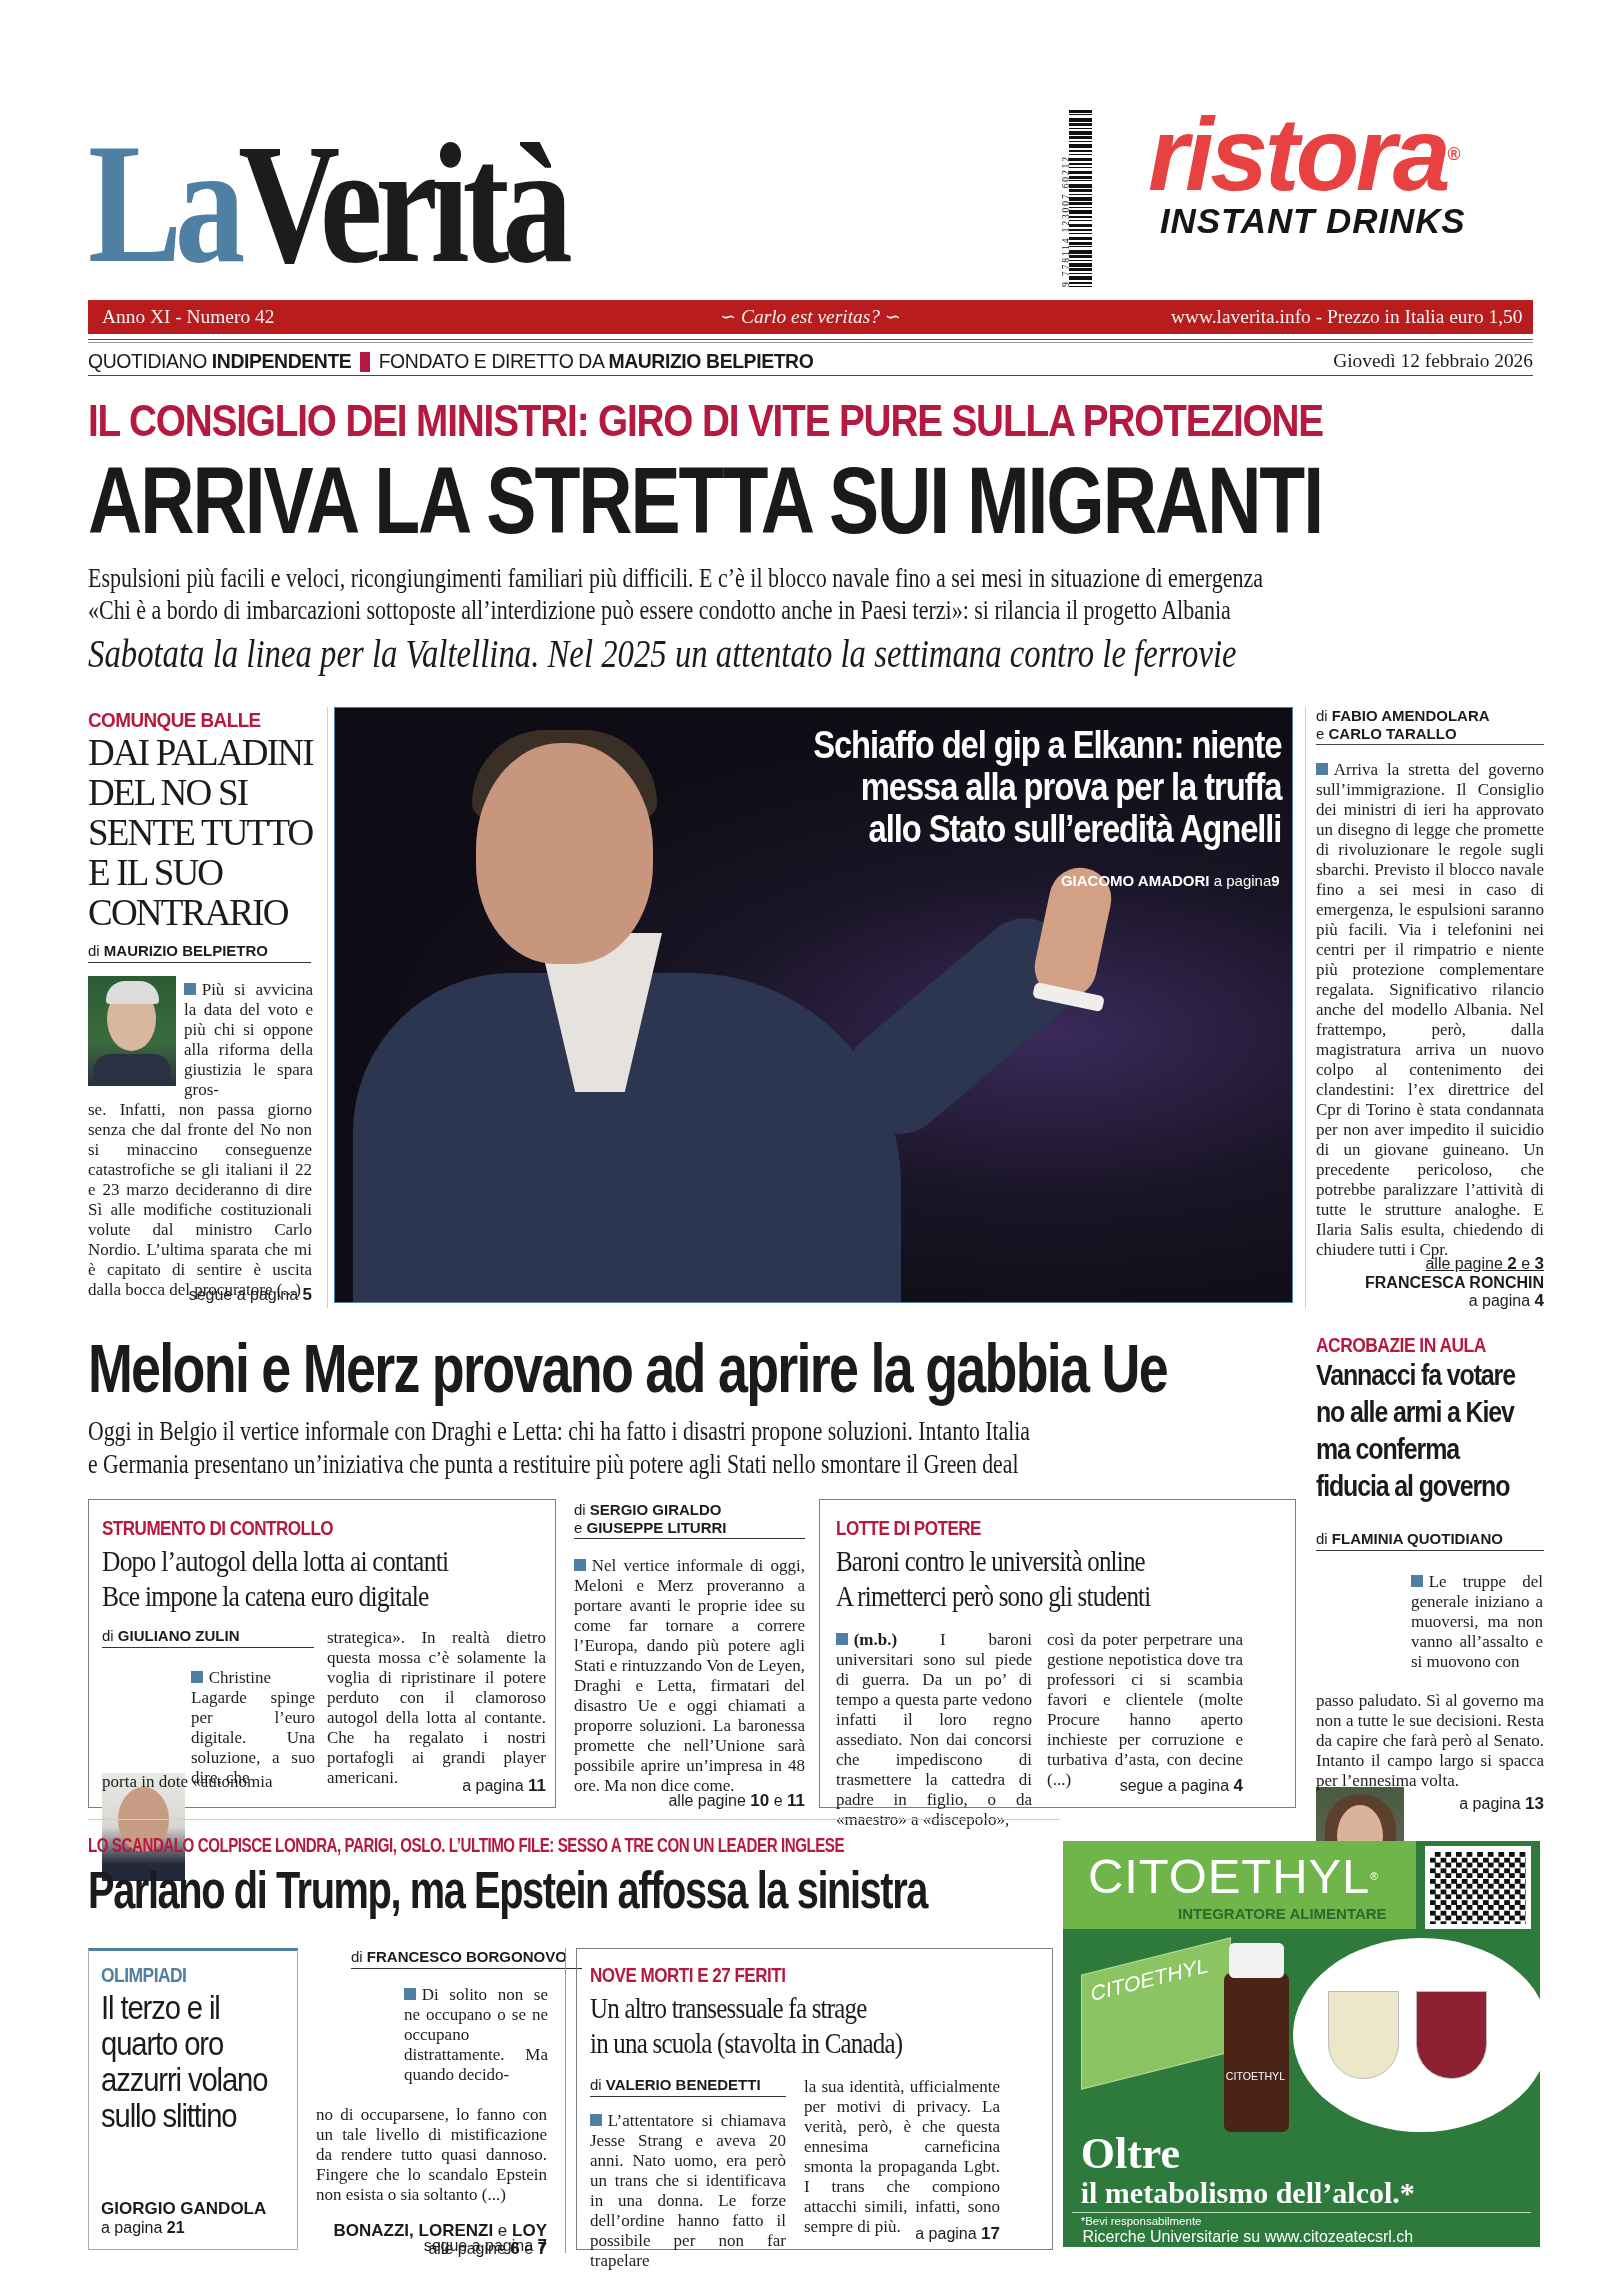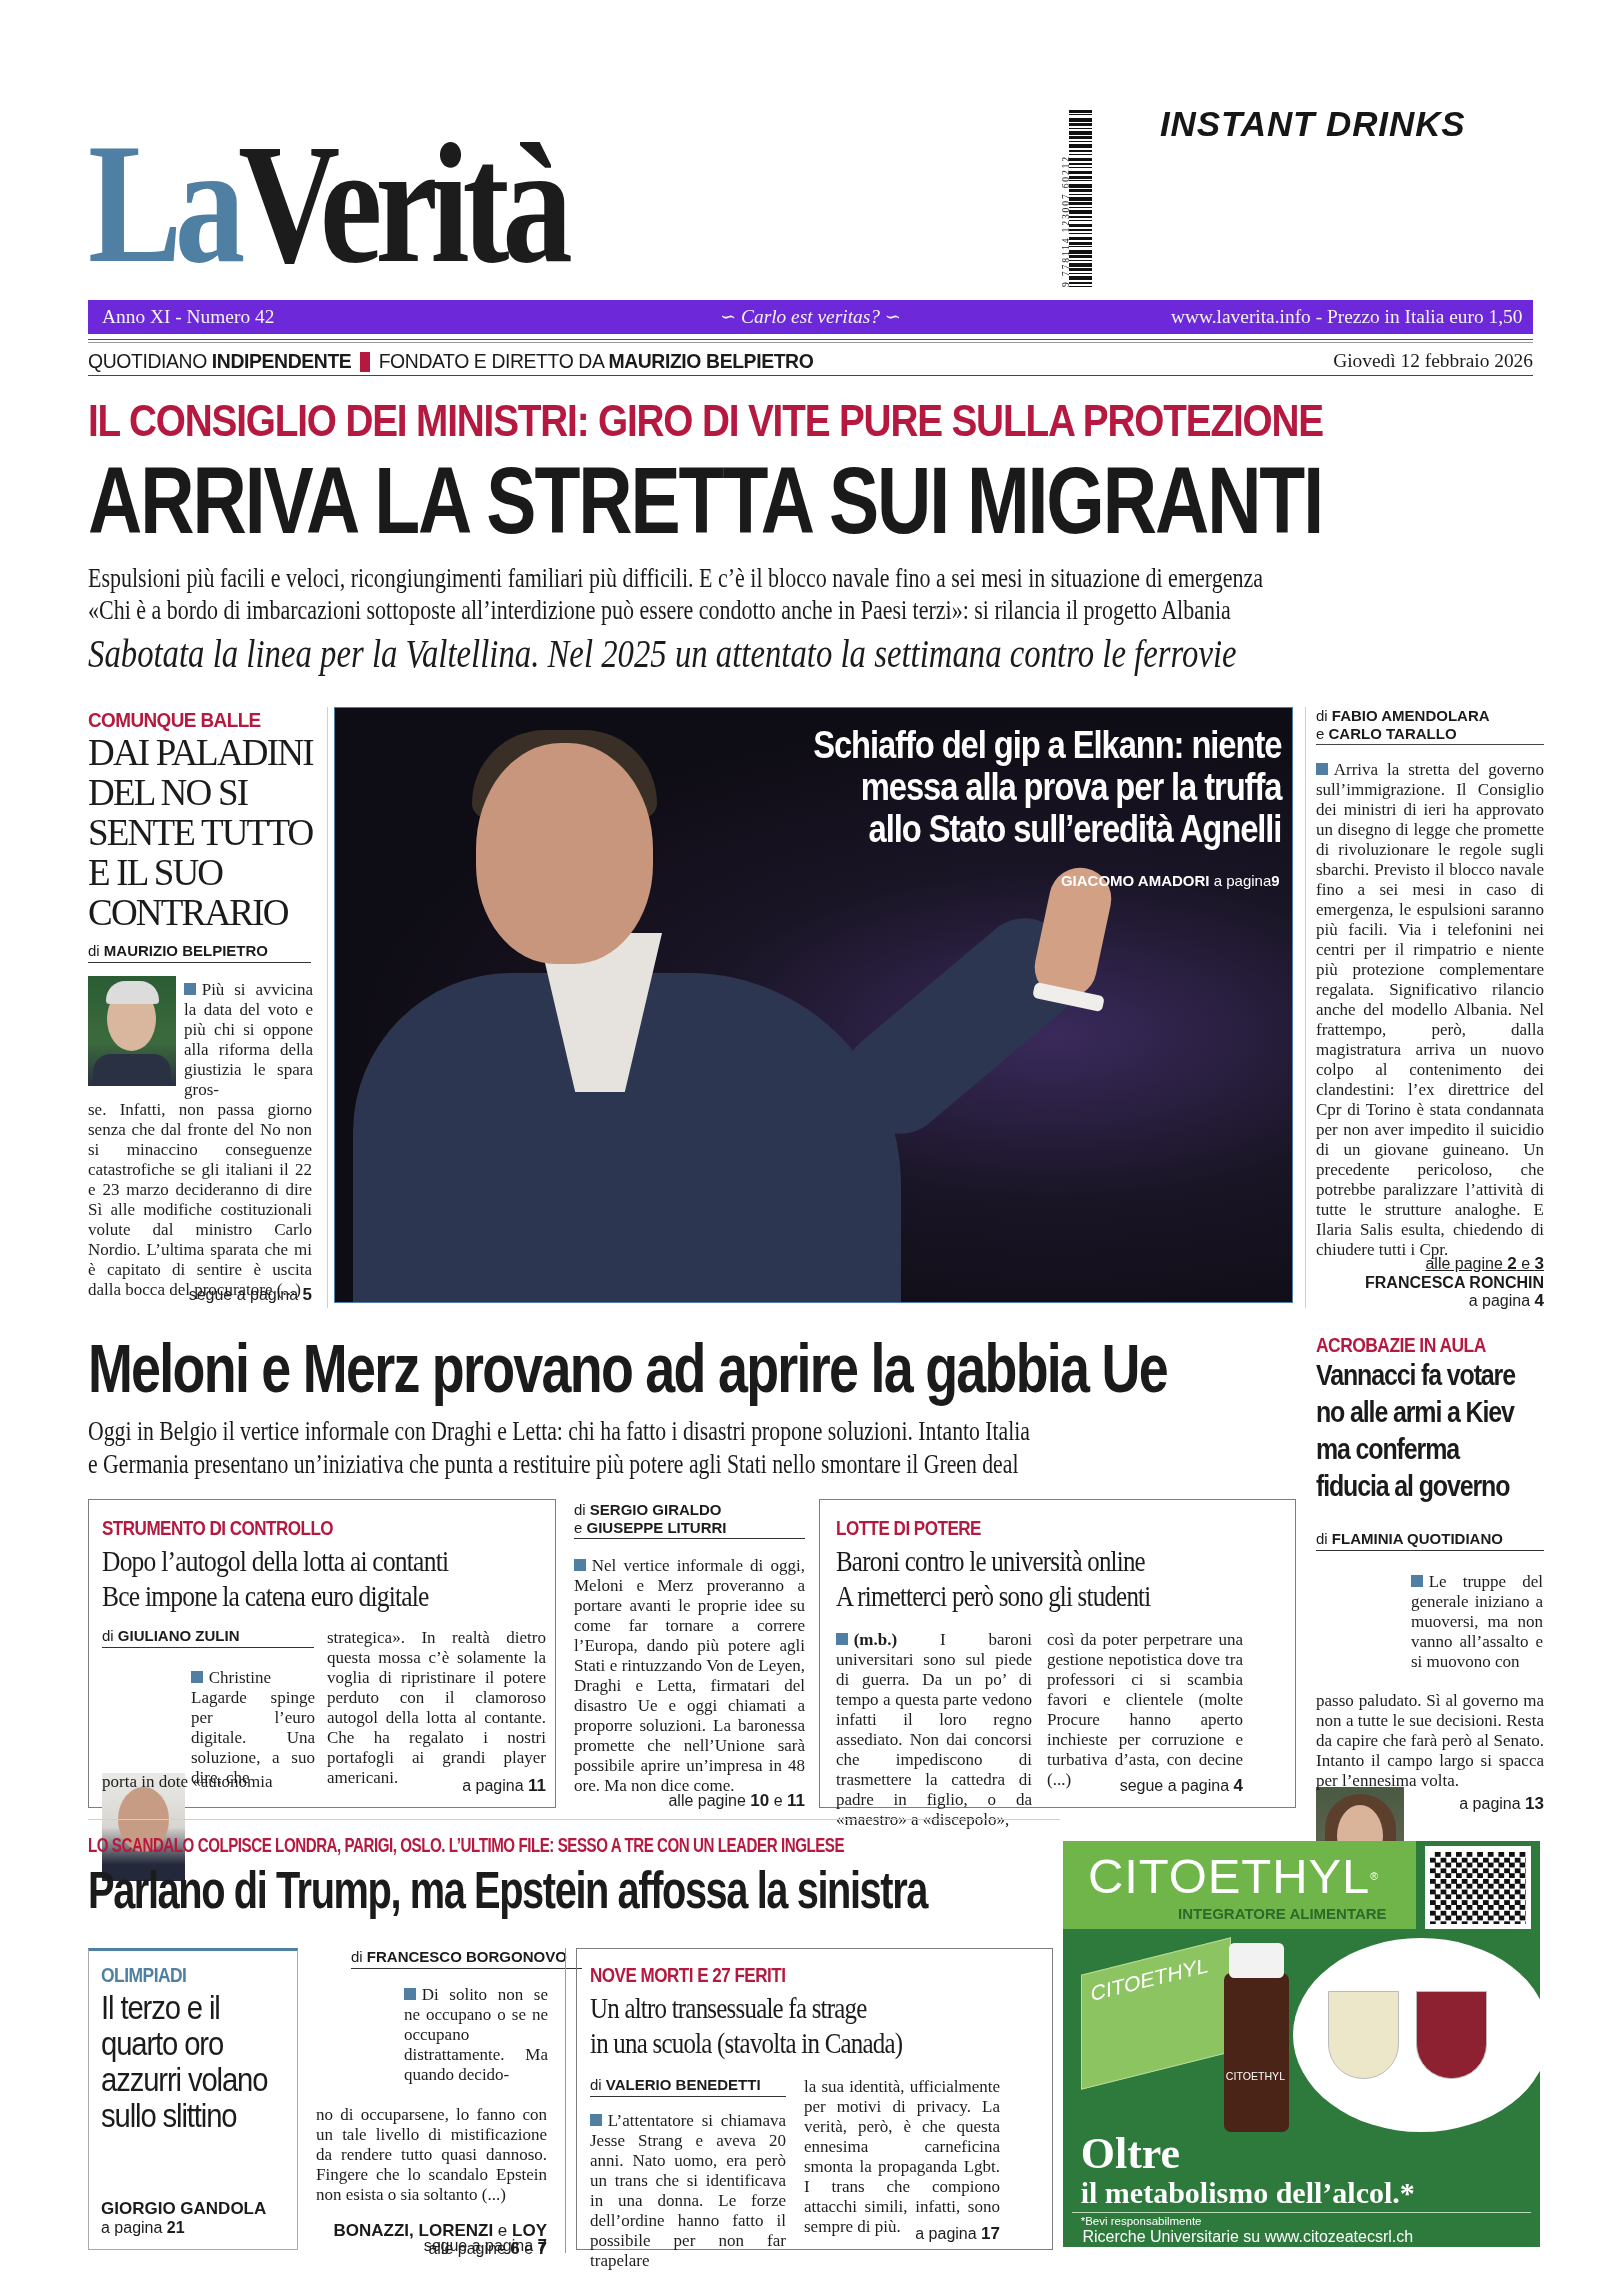--- a/index.html
+++ b/index.html
@@ -18,21 +18,21 @@
 
   
   #logo { left: 88px; top: 115px; font-family: "Liberation Serif", serif; font-weight: 700; font-size: 172px; line-height: 177px; letter-spacing: -8.8px; transform: scaleX(0.82); transform-origin: left; white-space: nowrap; }
   #logo .la { color: #4f7fa3; }
   #logo .ve { color: #1c1c1c; }
   #barcode { left: 1069px; top: 110px; width: 23px; height: 177px; background: repeating-linear-gradient(to bottom, #111 0 2.6px, #fff 2.6px 4.4px, #111 4.4px 5.3px, #fff 5.3px 8px, #111 8px 11.5px, #fff 11.5px 13.2px); }
   #barcode-num { left: 1060px; top: 110px; font-size: 9.7px; writing-mode: vertical-rl; transform: rotate(180deg); height: 177px; letter-spacing: 1.8px; }
   #ristora { left: 1148px; top: 106px; width: 397px; }
   #ristora .brand { font-family: "Liberation Sans", sans-serif; font-weight: 700; font-style: italic; color: #e84141; font-size: 104px; line-height: 97px; letter-spacing: -3.5px; transform: scaleX(1.0); }
   #ristora .sub { font-family: "Liberation Sans", sans-serif; font-weight: 700; font-style: italic; color: #161616; font-size: 35px; line-height: 35px; letter-spacing: 0.9px; margin-left: 12px; }
-  #bar { left: 88px; top: 300px; width: 1445px; height: 34px; background: #6d28d9; color: #f4f4f4; font-size: 19.4px; line-height: 34px; }
+  #bar { left: 88px; top: 300px; width: 1445px; height: 34px; background: #b91c1c; color: #f4f4f4; font-size: 19.4px; line-height: 34px; }
   #bar .l { position: absolute; left: 14px; }
   #bar .c { position: absolute; left: 0; right: 0; text-align: center; font-style: italic; }
   #bar .r { position: absolute; right: 10.6px; }
   #bar-line { left: 88px; top: 339px; width: 1445px; height: 3.5px; border-top: 1.8px solid #555; border-bottom: 0.9px solid #999; }
   #subline { left: 88px; top: 346px; width: 1445px; height: 30px; font-size: 19.4px; line-height: 30px; border-bottom: 1.3px solid #444; }
   #subline .l { position: absolute; left: 0; font-family: "Liberation Sans", sans-serif; letter-spacing: -0.4px; }
   #subline .l b { font-weight: 700; }
   #subline .sq { display: inline-block; width: 9.7px; height: 19.4px; background: #b5193f; vertical-align: -3.5px; margin: 0 8.8px; }
   #subline .r { position: absolute; right: 0; font-family: "Liberation Serif", serif; }
 
@@ -171,20 +171,21 @@
   #ad-f1 { position:absolute; left:17.7px; top:374px; color:#fff; font-family:"Liberation Sans", sans-serif; font-size:11.5px; }
   #ad-f2 { position:absolute; left:19.4px; top:387px; color:#fff; font-family:"Liberation Sans", sans-serif; font-size:16px; }
 </style>
 </head>
 <body>
 
 <div id="logo" class="abs"><span class="la">La</span><span class="ve">Verità</span></div>
 <div id="barcode-num" class="abs">9 778114 123007 60212</div>
 <div id="barcode" class="abs"></div>
 <div id="ristora" class="abs">
+  <div class="brand"><span>ristora</span><span style="font-size:17.7px;vertical-align:top">®</span></div>
   <div class="sub">INSTANT DRINKS</div>
 </div>
 
 <div id="bar" class="abs">
   <span class="l">Anno XI - Numero 42</span>
   <span class="c">∽ Carlo est veritas? ∽</span>
   <span class="r">www.laverita.info - Prezzo in Italia euro 1,50</span>
 </div>
 <div id="bar-line" class="abs"></div>
 <div id="subline" class="abs">

